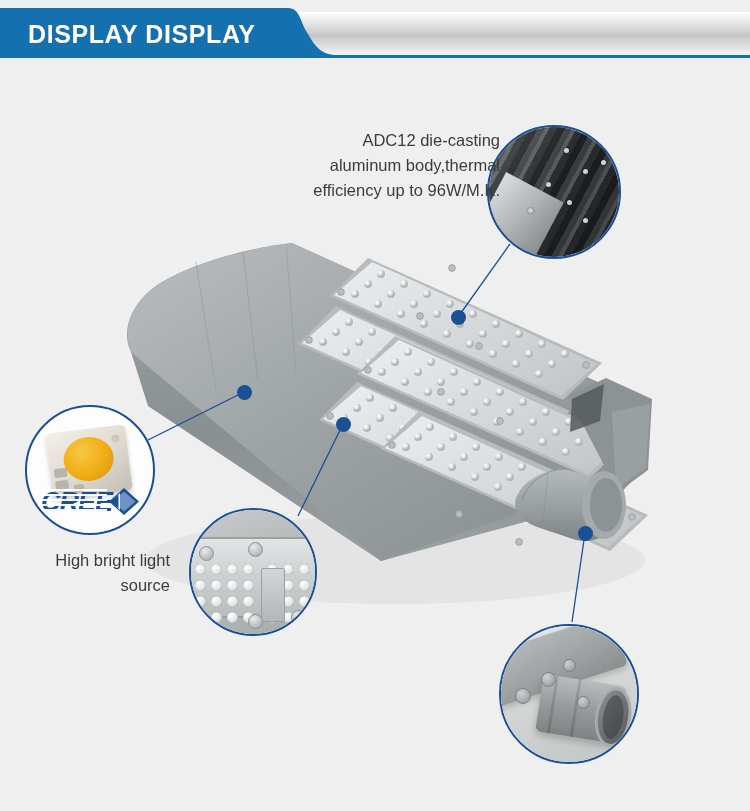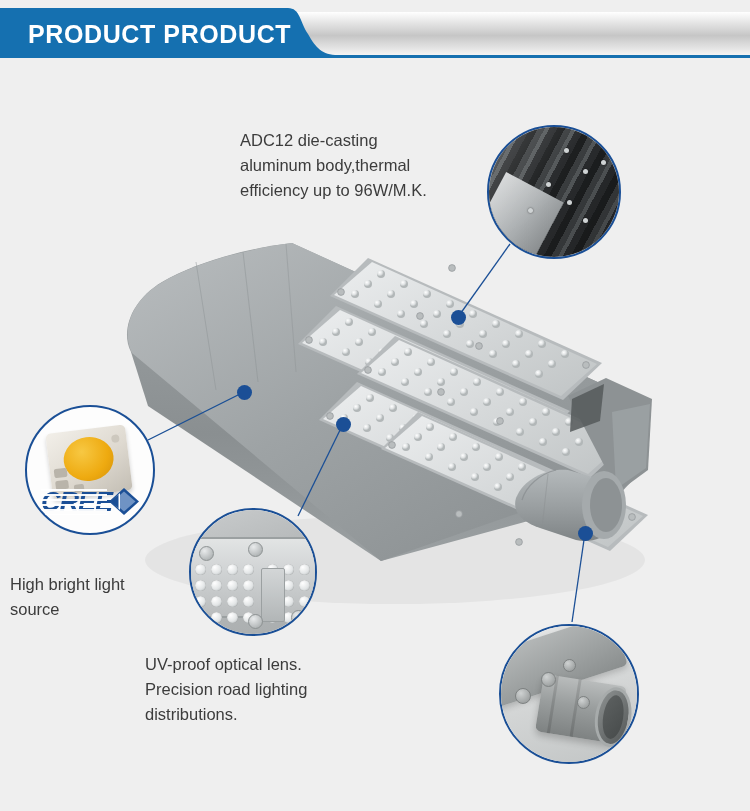--- a/index.html
+++ b/index.html
@@ -26,21 +26,21 @@
 
   
   .callout{position:absolute;border-radius:50%;overflow:hidden;
            border:2px solid #1a4f96;background:#f6f6f6;}
   .callout-inner{position:absolute;inset:0;}
 
   .dot{position:absolute;width:15px;height:15px;border-radius:50%;
        background:#1b4f96;}
 
   .capt{position:absolute;color:#3c3c3c;font-size:16.5px;line-height:25px;
-        text-align:left;white-space:pre-line;}
+        text-align:right;white-space:pre-line;}
 
   
   .fins{position:absolute;inset:-20%;
         background:
           repeating-linear-gradient(118deg,
             #1d1f20 0px,#1d1f20 7px,
             #3b3e40 7px,#3b3e40 13px,
             #54585a 13px,#54585a 17px,
             #2a2c2e 17px,#2a2c2e 24px);
   }
@@ -108,21 +108,21 @@
   .arm-mouth-in{position:absolute;inset:5px;border-radius:50%;
         background:linear-gradient(120deg,#5d6161,#474b4b);}
   .arm-boss{position:absolute;border-radius:50%;
         background:radial-gradient(circle at 35% 30%,#cfd2d2,#8e9292);
         border:1px solid #7d8181;}
   .arm-band{position:absolute;top:0;height:100%;width:3px;
         background:rgba(0,0,0,.12);}
 
   
   .capt-top{left:240px;top:128px;width:260px;}
-  .capt-left{left:10px;top:572px;width:160px;}
+  .capt-left{left:10px;top:548px;width:160px;}
   .capt-lens{left:145px;top:652px;width:240px;}
   .capt-arm{left:420px;top:752px;width:300px;}
 </style>
 </head>
 <body>
 
 <div id="stage">
 
   <div class="banner">
     <svg width="750" height="52" viewBox="0 0 750 52">
@@ -133,21 +133,21 @@
           <stop offset="100%" stop-color="#f4f4f4"></stop>
         </linearGradient>
       </defs>
 
       <path d="M0,4 L750,4 L750,47 L0,47 Z" fill="url(#gradGray)"></path>
 
       <path d="M0,0 L288,0 C300,0 300,14 308,26 C316,40 322,47 338,47 L0,47 Z" fill="#1570b0"></path>
 
       <rect x="0" y="47" width="750" height="3" fill="#1570b0"></rect>
     </svg>
-    <div class="banner-title">PRODUCT PRODUCT</div>
+    <div class="banner-title">DISPLAY DISPLAY</div>
   </div>
 
   <svg style="position:absolute;left:0;top:0;" width="750" height="811" viewBox="0 0 750 811">
     <defs>
       <linearGradient id="hsgTop" x1="0" y1="0" x2="1" y2="1">
         <stop offset="0%" stop-color="#b9bdbf"></stop>
         <stop offset="45%" stop-color="#9ea3a5"></stop>
         <stop offset="100%" stop-color="#868b8d"></stop>
       </linearGradient>
       <linearGradient id="hsgSide" x1="0" y1="0" x2="0" y2="1">
@@ -497,23 +497,20 @@
         <span class="lens-dot" style="left:90px;top:48px"></span>
         <span class="lens-dot" style="left:106px;top:48px"></span>
       </div>
       <div class="lens-conn" style="left:70px;top:58px;width:22px;height:52px"></div>
       <span class="lens-screw" style="left:57px;top:32px"></span>
       <span class="lens-screw" style="left:57px;top:104px"></span>
       <span class="lens-screw" style="left:8px;top:36px"></span>
       <span class="lens-screw" style="left:100px;top:100px"></span>
     </div>
   </div>
-  <div class="capt capt-lens">UV-proof optical lens.
-Precision road lighting
-distributions.</div>
 
   <div class="callout" style="left:499px;top:624px;width:136px;height:136px">
     <div class="callout-inner">
       <div class="armbg"></div>
       <div class="arm-plate"></div>
       <div class="arm-tube">
         <span class="arm-band" style="left:14%"></span>
         <span class="arm-band" style="left:42%"></span>
         <div class="arm-mouth">
           <div class="arm-mouth-in"></div>

